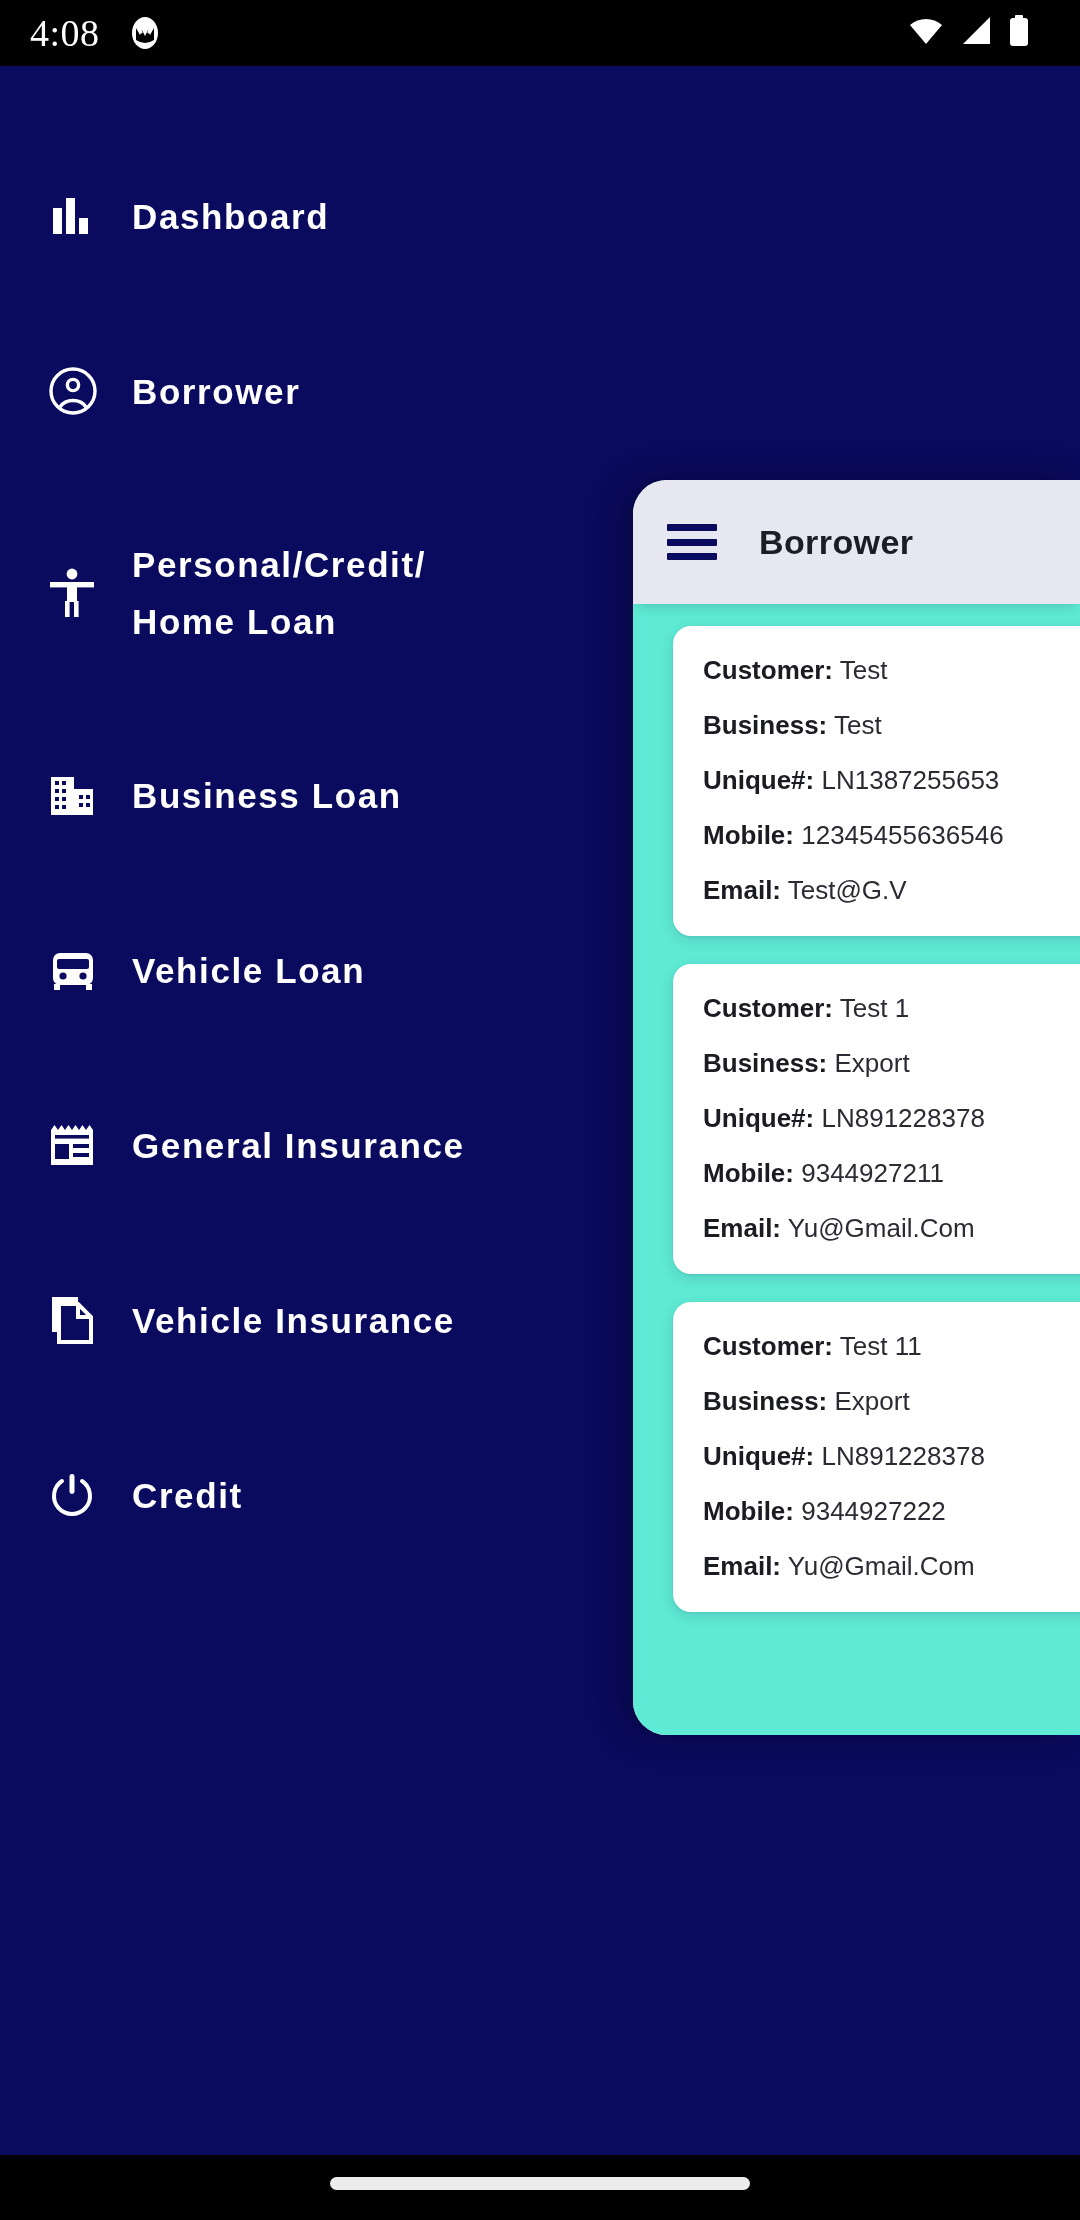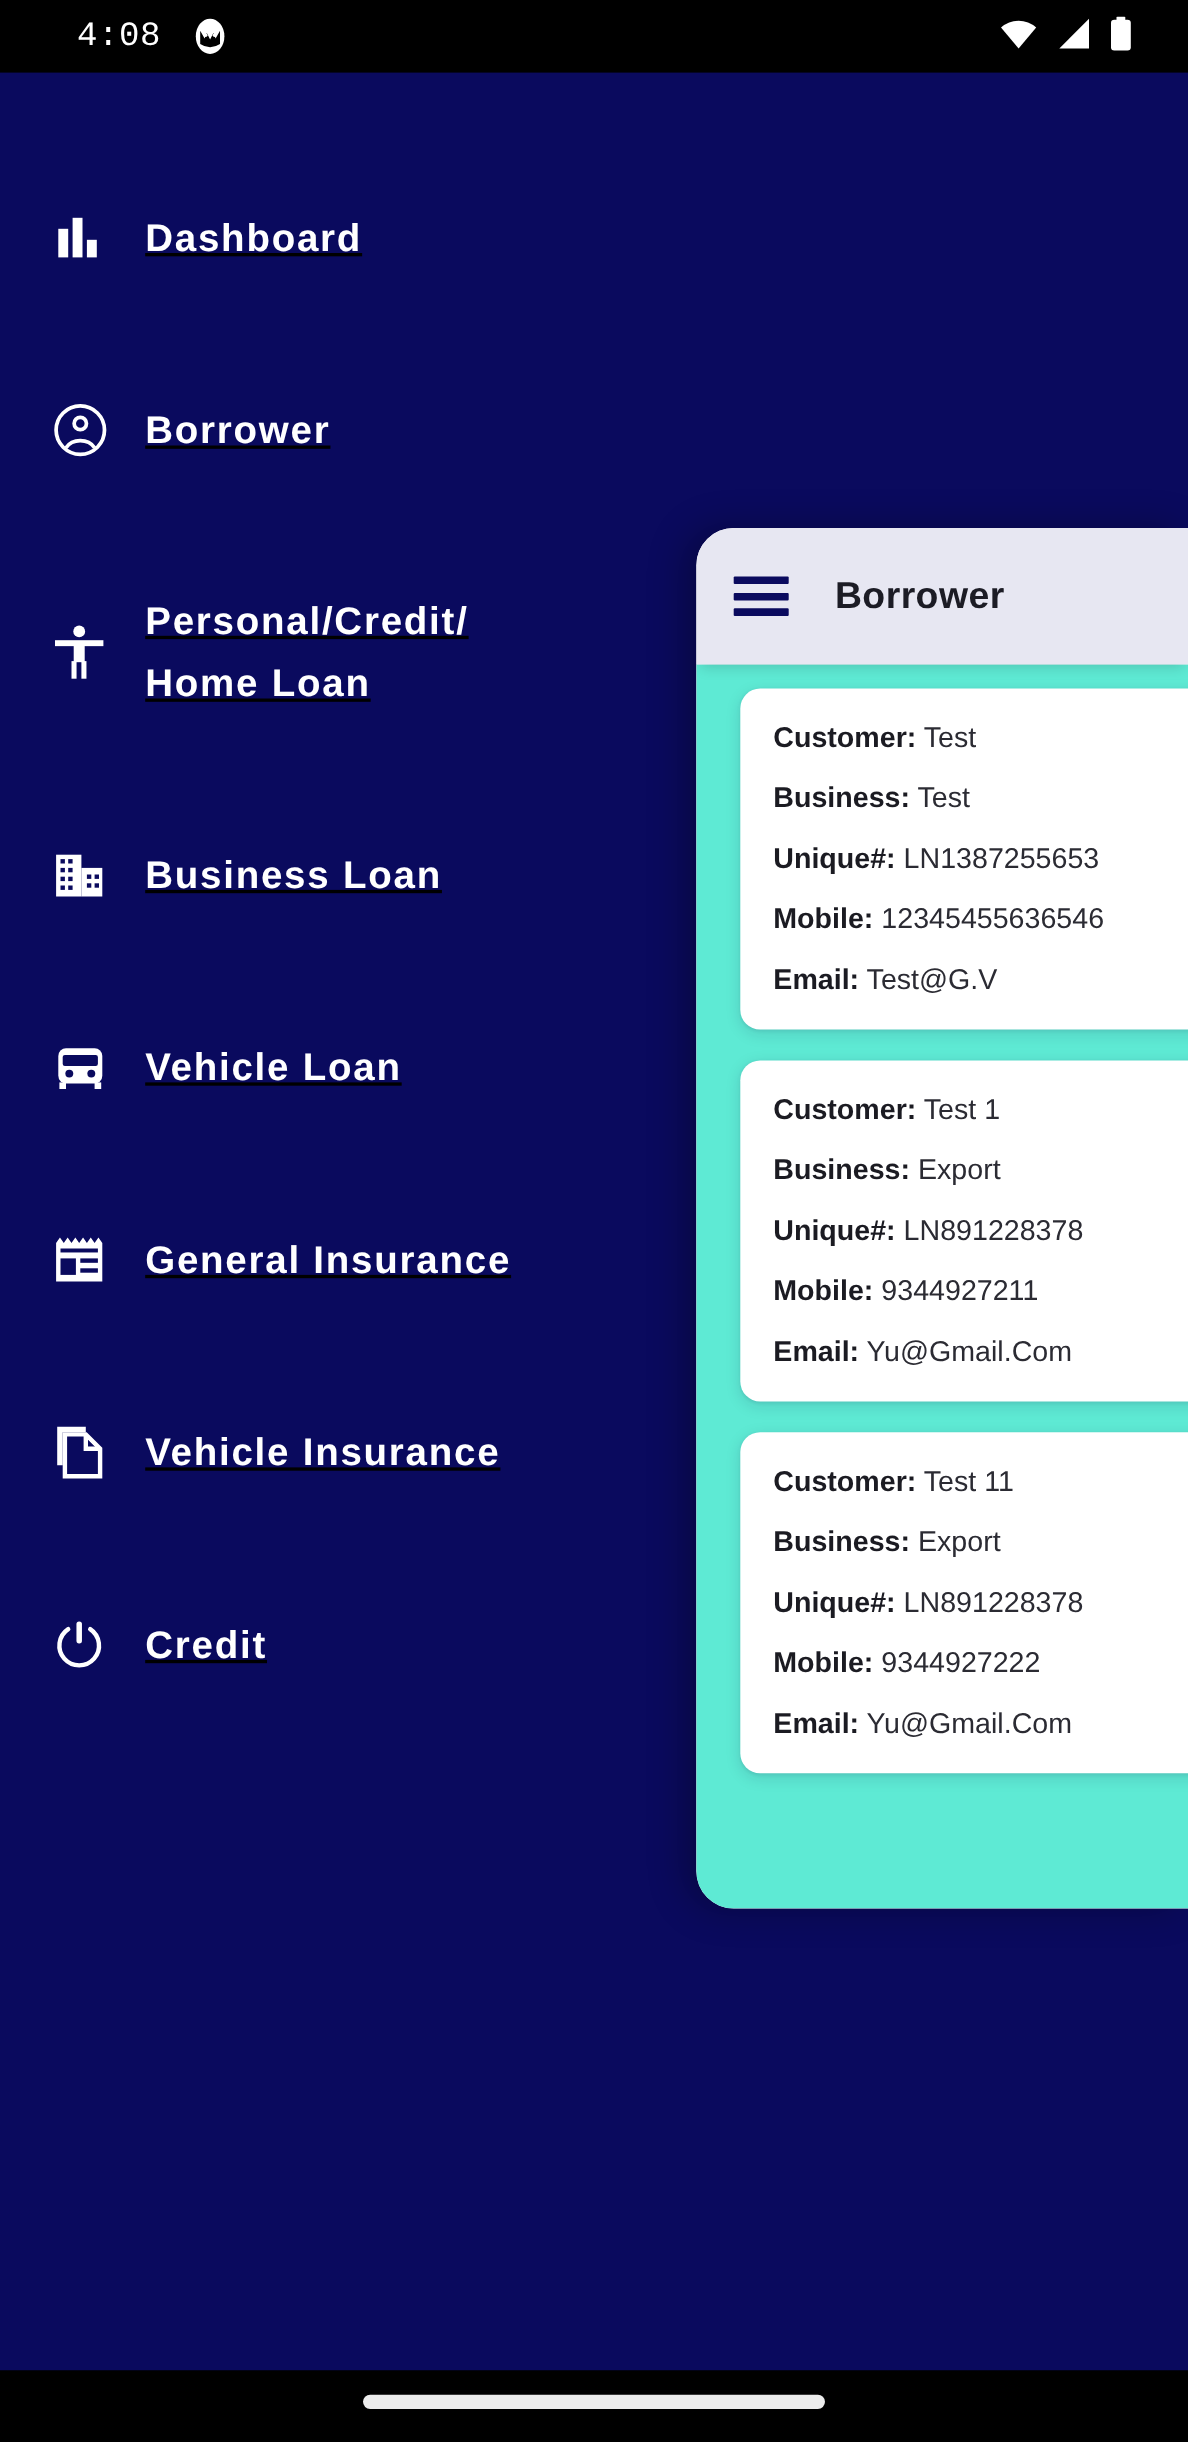--- a/index.html
+++ b/index.html
@@ -10,22 +10,22 @@
     overflow:hidden;
   }
 
   
   .statusbar{
     position:absolute; left:0; top:0; width:1080px; height:66px;
     background:#000000; color:#ffffff;
     display:flex; align-items:center;
   }
   .sb-time{
-    margin-left:70px; font-size:31px; letter-spacing:.5px;
-    font-family:Liberation Mono, monospace; font-weight:400;
+    margin-left:30px; font-size:38px; letter-spacing:.5px;
+    font-family:Liberation Serif, serif; font-weight:400;
   }
   .sb-notif{
     margin-left:28px; width:34px; height:38px;
     display:flex; align-items:center; justify-content:center;
   }
   .sb-right{
     margin-left:auto; margin-right:50px;
     display:flex; align-items:center; gap:16px;
   }
 
@@ -35,21 +35,20 @@
     background:#0A0A5E;
   }
   .menu{
     position:absolute; left:0; top:0; width:640px; height:100%;
     padding-top:120px;
   }
   .menu-item{
     display:flex; align-items:center;
     min-height:60px; margin-bottom:115px;
     padding-left:48px;
-    text-decoration:underline;
   }
   .menu-item:last-child{ margin-bottom:0; }
   .mi-icon{
     width:74px; min-width:74px; height:60px;
     display:flex; align-items:center; justify-content:flex-start;
   }
   .mi-label{
     margin-left:10px;
     color:#ffffff; font-size:35px; font-weight:700;
     letter-spacing:1.6px; line-height:57px;

